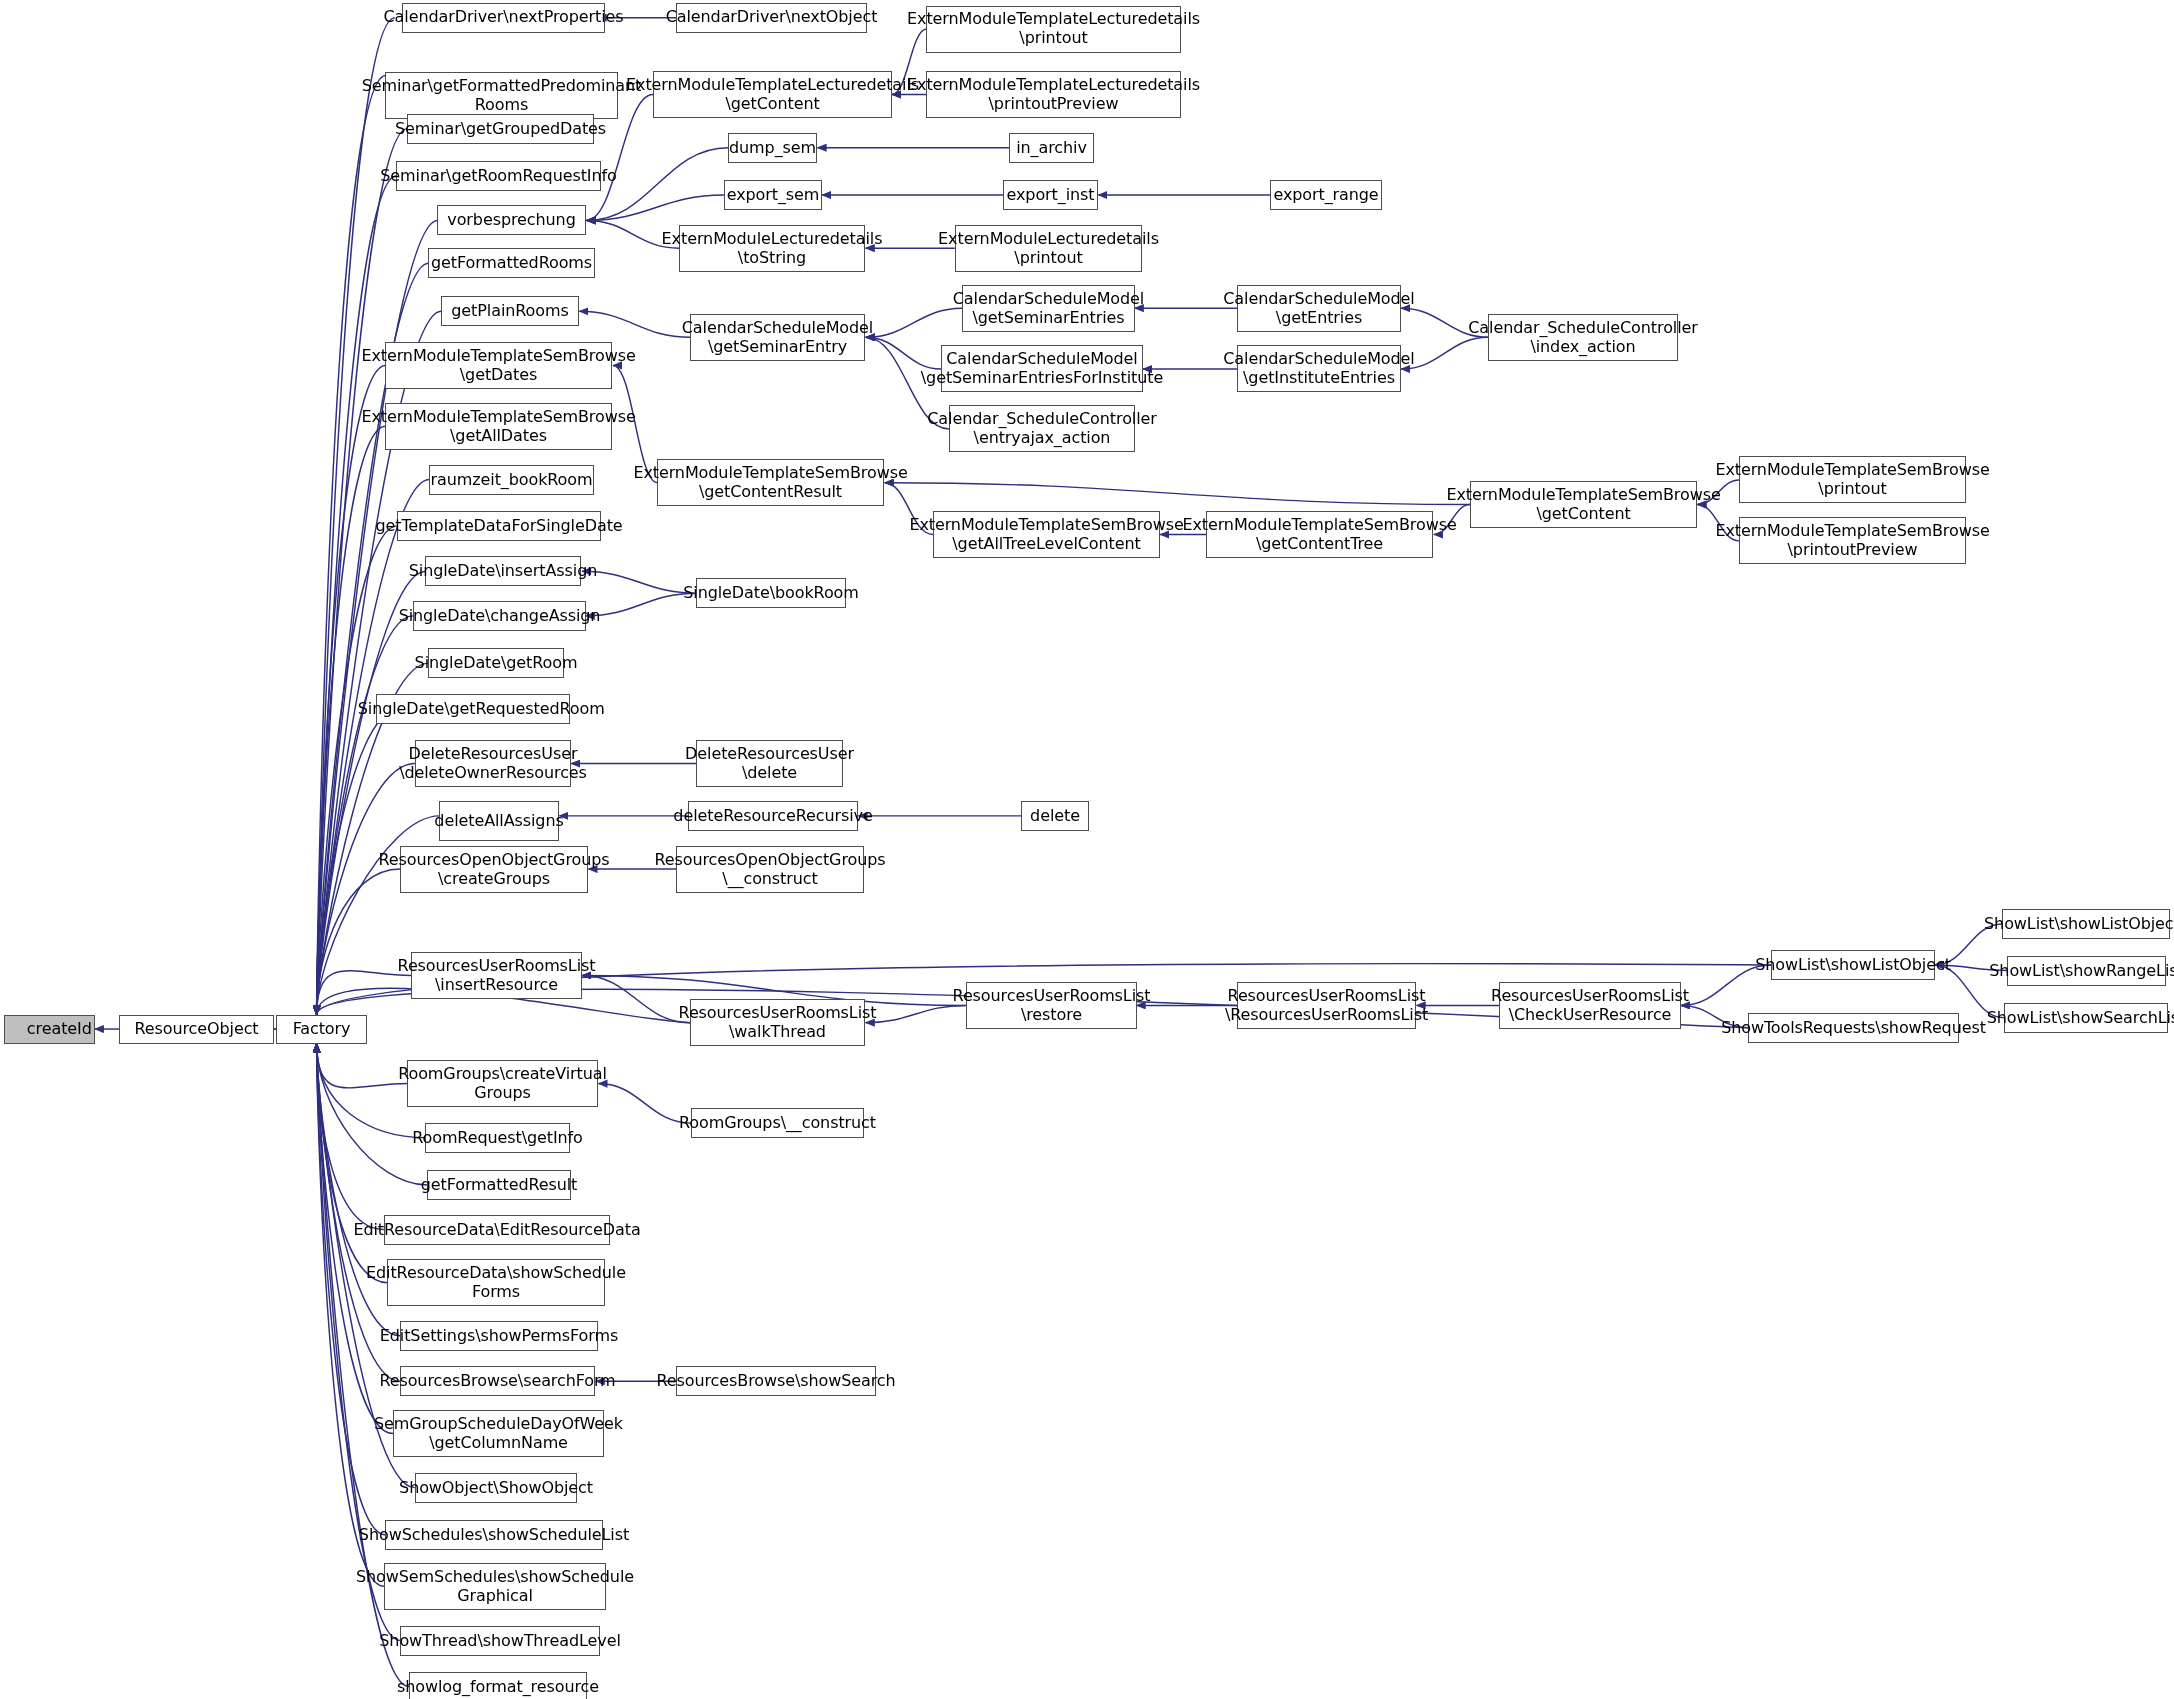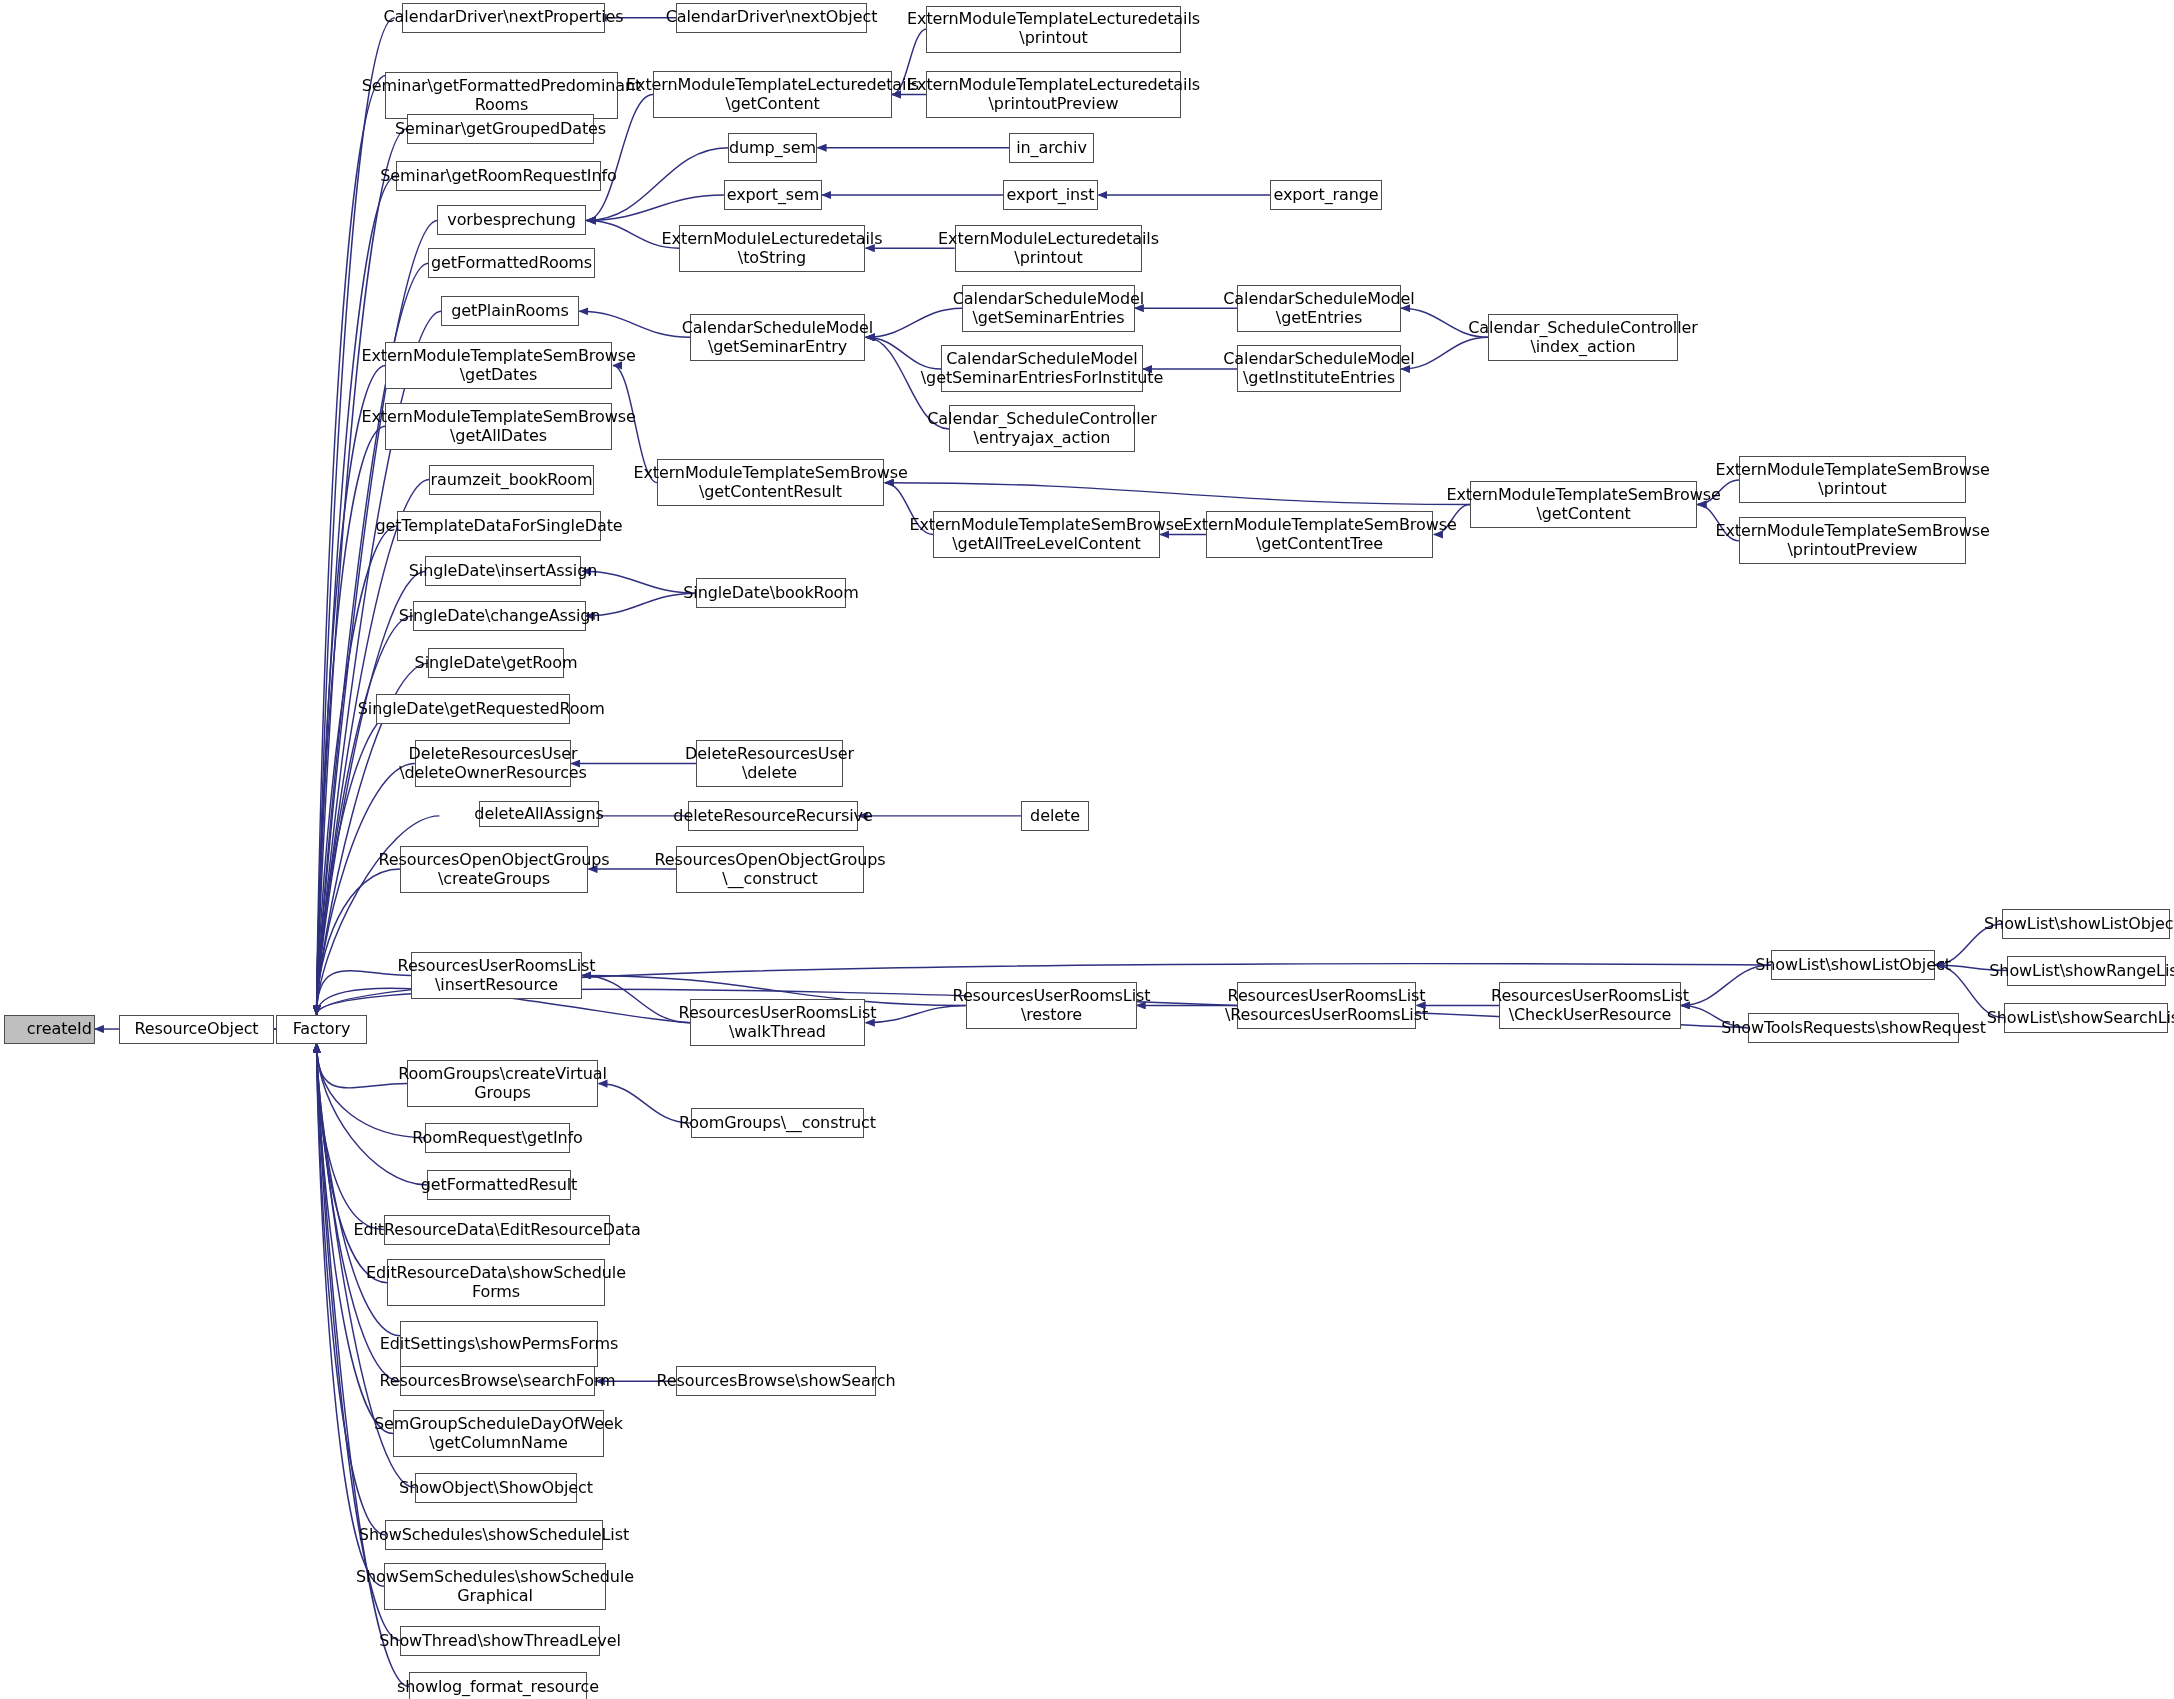--- a/index.html
+++ b/index.html
@@ -135,35 +135,35 @@
     <div class="node" style="left: 385px; top: 403px; width: 227px; height: 47px;">ExternModuleTemplateSemBrowse
 \getAllDates</div>
     <div class="node" style="left: 429px; top: 465px; width: 165px; height: 30px;">raumzeit_bookRoom</div>
     <div class="node" style="left: 397px; top: 511px; width: 204px; height: 30px;">getTemplateDataForSingleDate</div>
     <div class="node" style="left: 425px; top: 556px; width: 156px; height: 30px;">SingleDate\insertAssign</div>
     <div class="node" style="left: 413px; top: 601px; width: 173px; height: 30px;">SingleDate\changeAssign</div>
     <div class="node" style="left: 428px; top: 648px; width: 136px; height: 30px;">SingleDate\getRoom</div>
     <div class="node" style="left: 376px; top: 694px; width: 194px; height: 30px; padding-left: 20px;">SingleDate\getRequestedRoom</div>
     <div class="node" style="left: 415px; top: 740px; width: 156px; height: 47px;">DeleteResourcesUser
 \deleteOwnerResources</div>
-    <div class="node" style="left: 439px; top: 801px; width: 120px; height: 26px; margin-left: 40px;">deleteAllAssigns</div>
+    <div class="node" style="left: 439px; top: 801px; width: 120px; height: 40px;">deleteAllAssigns</div>
     <div class="node" style="left: 400px; top: 846px; width: 188px; height: 47px;">ResourcesOpenObjectGroups
 \createGroups</div>
     <div class="node" style="left: 411px; top: 952px; width: 171px; height: 47px;">ResourcesUserRoomsList
 \insertResource</div>
     <div class="node" style="left: 690px; top: 999px; width: 175px; height: 47px;">ResourcesUserRoomsList
 \walkThread</div>
     <div class="node" style="left: 407px; top: 1060px; width: 191px; height: 47px;">RoomGroups\createVirtual
 Groups</div>
     <div class="node" style="left: 425px; top: 1123px; width: 145px; height: 30px;">RoomRequest\getInfo</div>
     <div class="node" style="left: 427px; top: 1170px; width: 144px; height: 30px;">getFormattedResult</div>
     <div class="node" style="left: 384px; top: 1215px; width: 226px; height: 30px;">EditResourceData\EditResourceData</div>
     <div class="node" style="left: 387px; top: 1259px; width: 218px; height: 47px;">EditResourceData\showSchedule
 Forms</div>
-    <div class="node" style="left: 400px; top: 1321px; width: 198px; height: 46px;">EditSettings\showPermsForms</div>
+    <div class="node" style="left: 400px; top: 1321px; width: 198px; height: 30px;">EditSettings\showPermsForms</div>
     <div class="node" style="left: 400px; top: 1366px; width: 195px; height: 30px;">ResourcesBrowse\searchForm</div>
     <div class="node" style="left: 393px; top: 1410px; width: 211px; height: 47px;">SemGroupScheduleDayOfWeek
 \getColumnName</div>
     <div class="node" style="left: 415px; top: 1473px; width: 162px; height: 30px;">ShowObject\ShowObject</div>
     <div class="node" style="left: 385px; top: 1520px; width: 218px; height: 30px;">ShowSchedules\showScheduleList</div>
     <div class="node" style="left: 384px; top: 1563px; width: 222px; height: 47px;">ShowSemSchedules\showSchedule
 Graphical</div>
     <div class="node" style="left: 400px; top: 1626px; width: 200px; height: 30px;">ShowThread\showThreadLevel</div>
     <div class="node" style="left: 409px; top: 1672px; width: 178px; height: 30px;">showlog_format_resource</div>
     <div class="node" style="left: 926px; top: 5.5px; width: 255px; height: 47px;">ExternModuleTemplateLecturedetails

